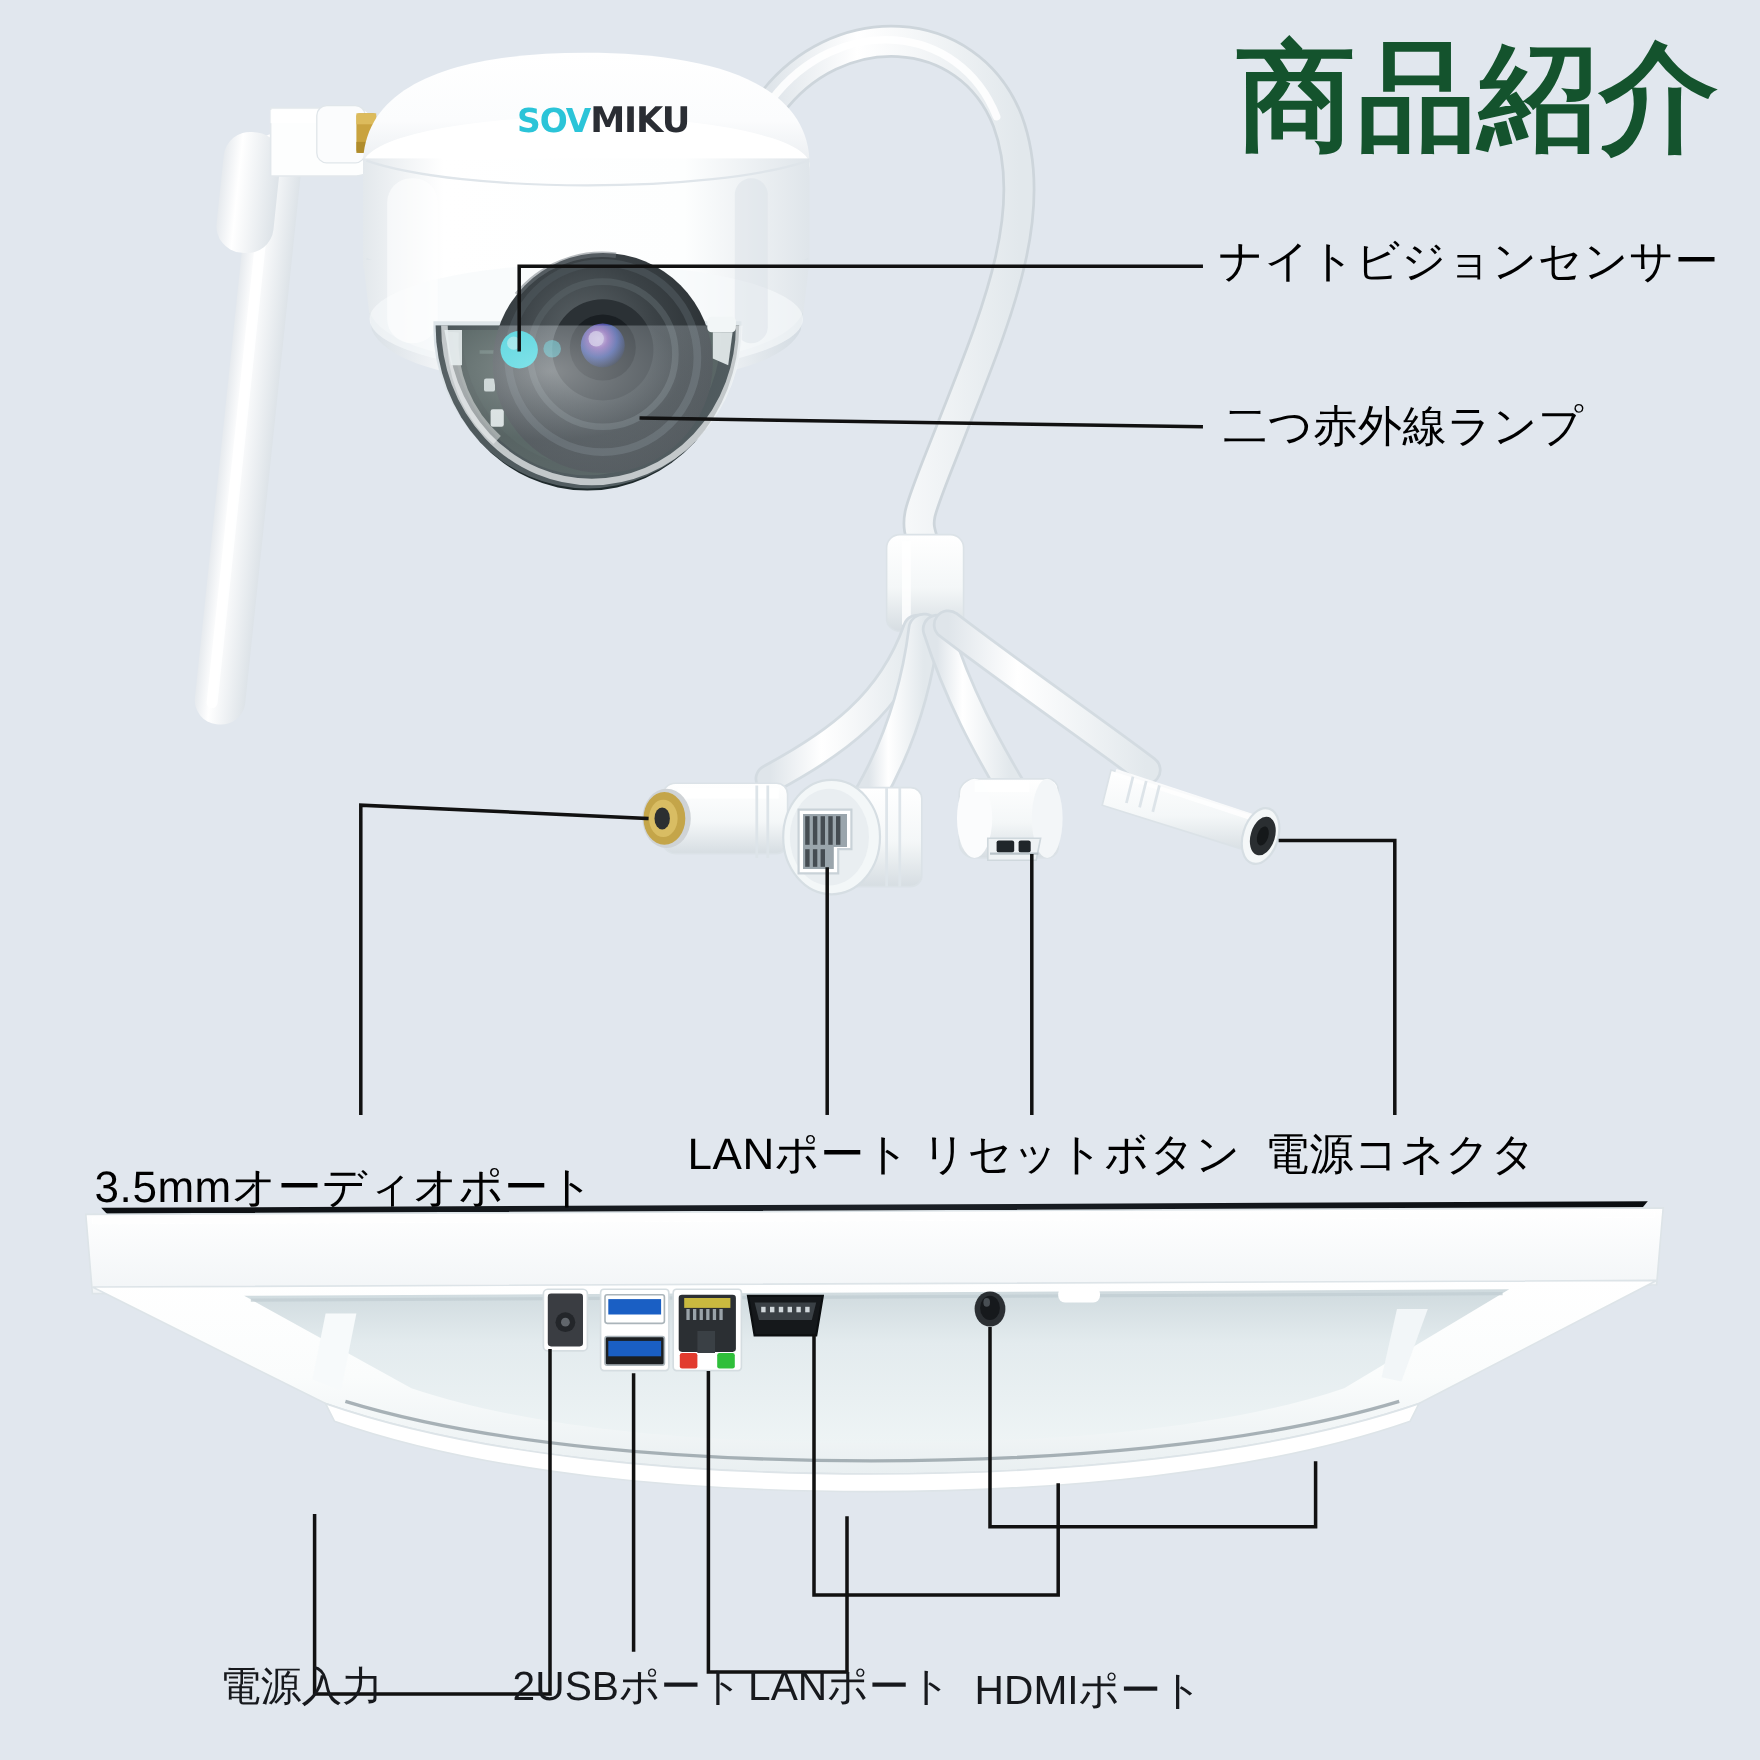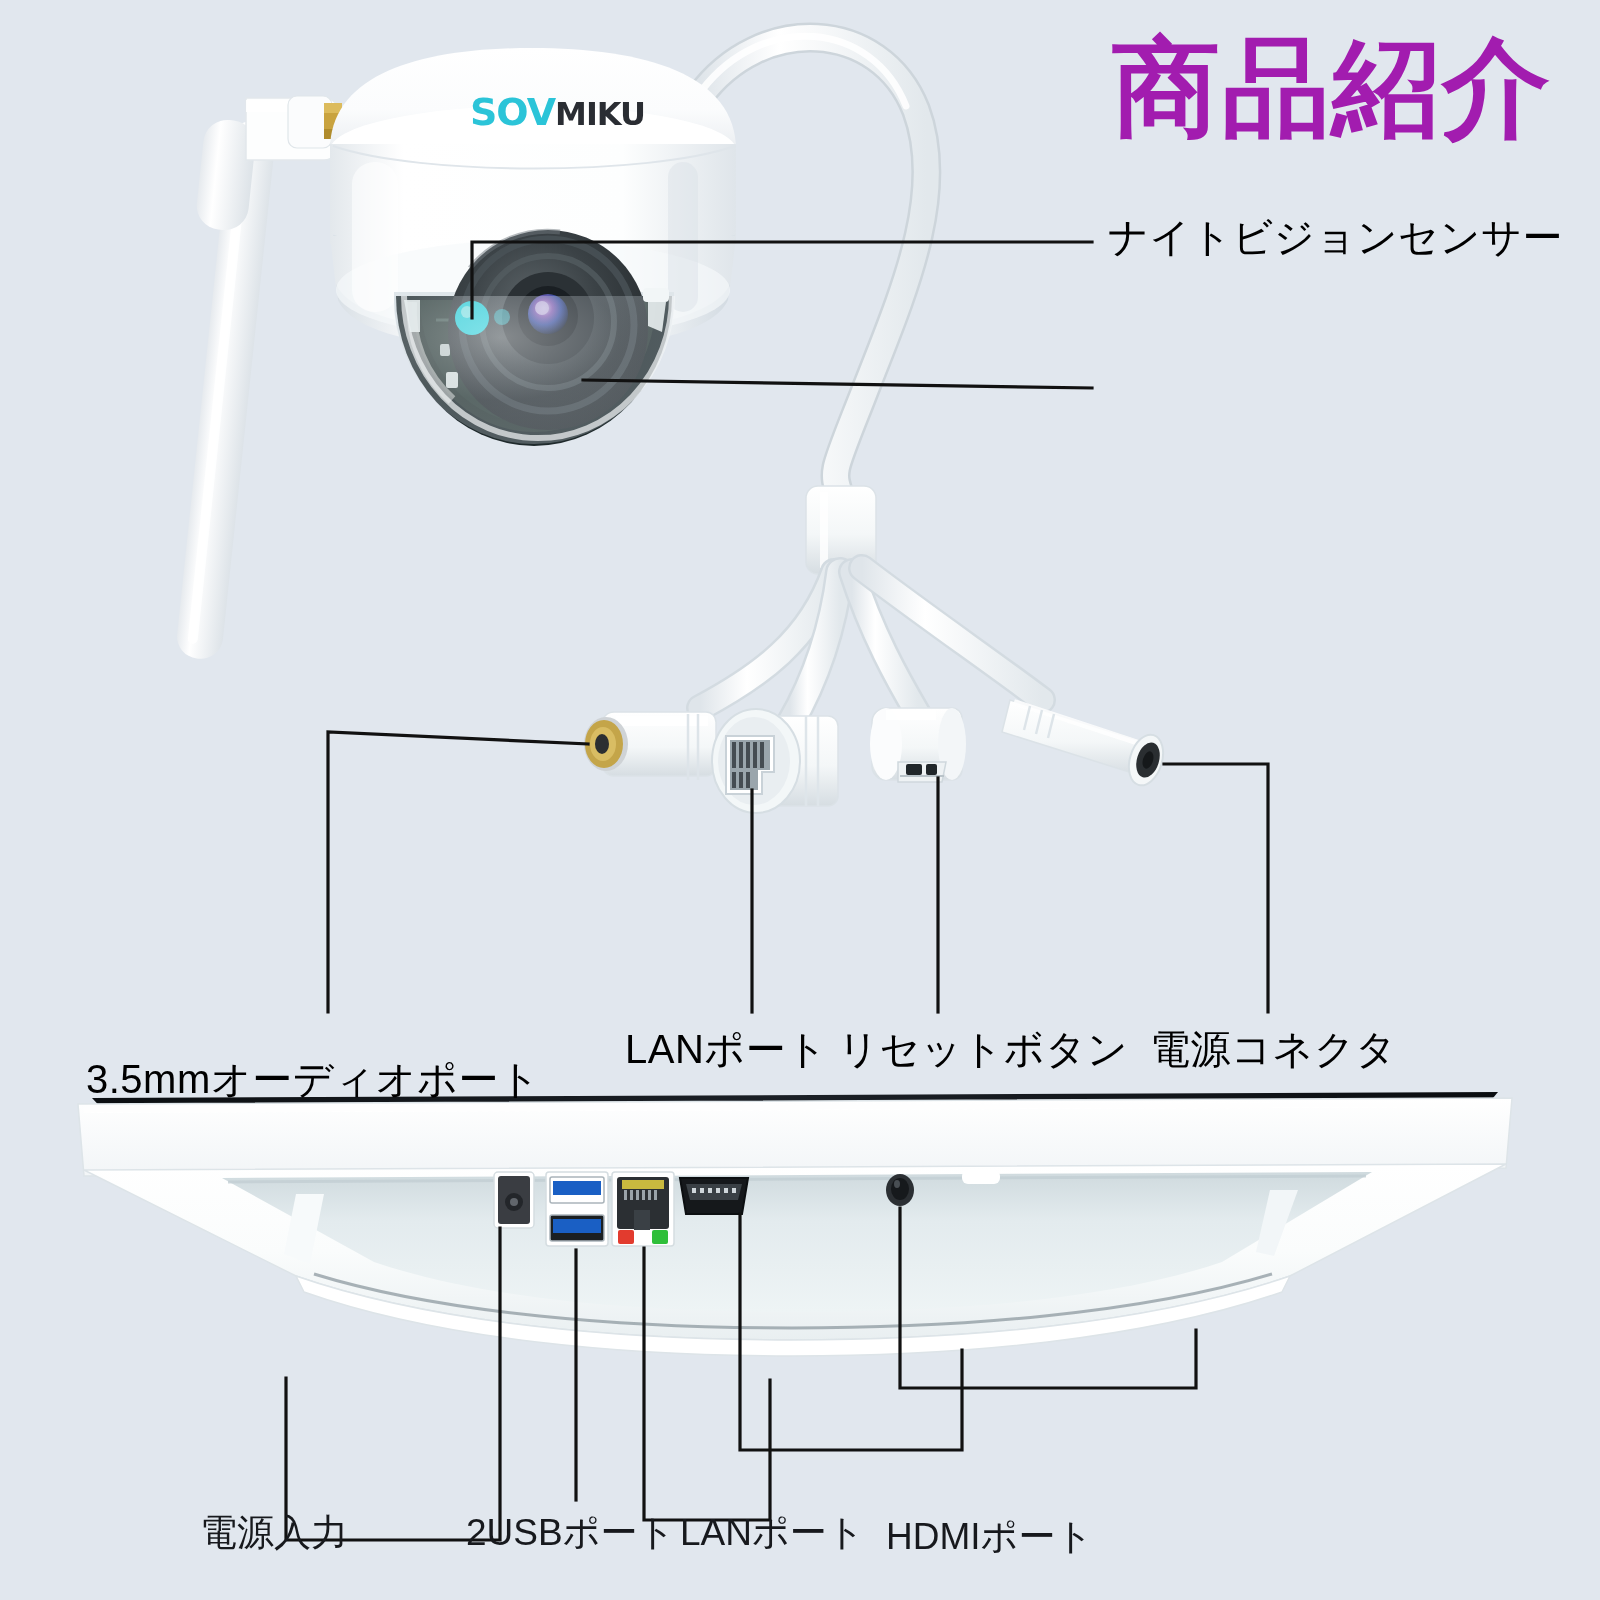--- a/index.html
+++ b/index.html
@@ -10,24 +10,24 @@
     font-family:"Liberation Sans","DejaVu Sans",sans-serif;
     overflow:hidden;
     position:relative;
   }
   #stage{position:absolute;inset:0;width:1600px;height:1600px;}
   svg.layer{position:absolute;left:0;top:0;width:1600px;height:1600px;}
   .txt{position:absolute;white-space:nowrap;color:#16181c;}
 
   
   #page-title{
-    right:48px;top:16px;
+    right:36px;top:16px;
     font-size:108px;font-weight:bold;
     letter-spacing:2px;
-    color:#a21caf;
+    color:#14532d;
     font-family:"DejaVu Sans","Liberation Sans",sans-serif;
   }
 
   
   .callout{font-size:40px;color:#000000;font-weight:400;letter-spacing:0.5px;}
   .callout-sm{font-size:37px;color:#17191d;letter-spacing:0px;}
 
   #lbl-night{left:1108px;top:210px;}
   #lbl-ir{left:1112px;top:360px;}
 
@@ -380,24 +380,25 @@
 
       <path d="M740 1214 L 740 1450 L 962 1450 L 962 1350"></path>
 
       <path d="M900 1208 L 900 1388 L 1196 1388 L 1196 1330"></path>
     </g>
   </svg>
 
   <div class="txt" id="page-title">商品紹介</div>
 
   <div style="position:absolute;left:470px;top:90px;">
-    <span style="font-size:38px;font-weight:bold;letter-spacing:-1px;color:#2bc4d8;font-family:'DejaVu Sans',sans-serif;">SOV</span><span style="font-size:32px;font-weight:bold;letter-spacing:-1px;color:#2a2d33;font-family:'DejaVu Sans',sans-serif;">MIKU</span>
+    <span style="font-size:30px;font-weight:bold;letter-spacing:-1px;color:#2bc4d8;font-family:'DejaVu Sans',sans-serif;">SOV</span><span style="font-size:32px;font-weight:bold;letter-spacing:-1px;color:#2a2d33;font-family:'DejaVu Sans',sans-serif;">MIKU</span>
   </div>
 
   <div class="txt callout" id="lbl-night">ナイトビジョンセンサー</div>
+  <div class="txt callout" id="lbl-ir">二つ赤外線ランプ</div>
 
   <div class="txt callout" id="lbl-audio-port">3.5mmオーディオポート</div>
   <div class="txt callout" id="lbl-lan-port">LANポート</div>
   <div class="txt callout" id="lbl-reset">リセットボタン</div>
   <div class="txt callout" id="lbl-power-conn">電源コネクタ</div>
 
   <div class="txt callout-sm" id="lbl-power-in">電源入力</div>
   <div class="txt callout-sm" id="lbl-usb">2USBポート</div>
   <div class="txt callout-sm" id="lbl-lan2">LANポート</div>
   <div class="txt callout-sm" id="lbl-hdmi">HDMIポート</div>

